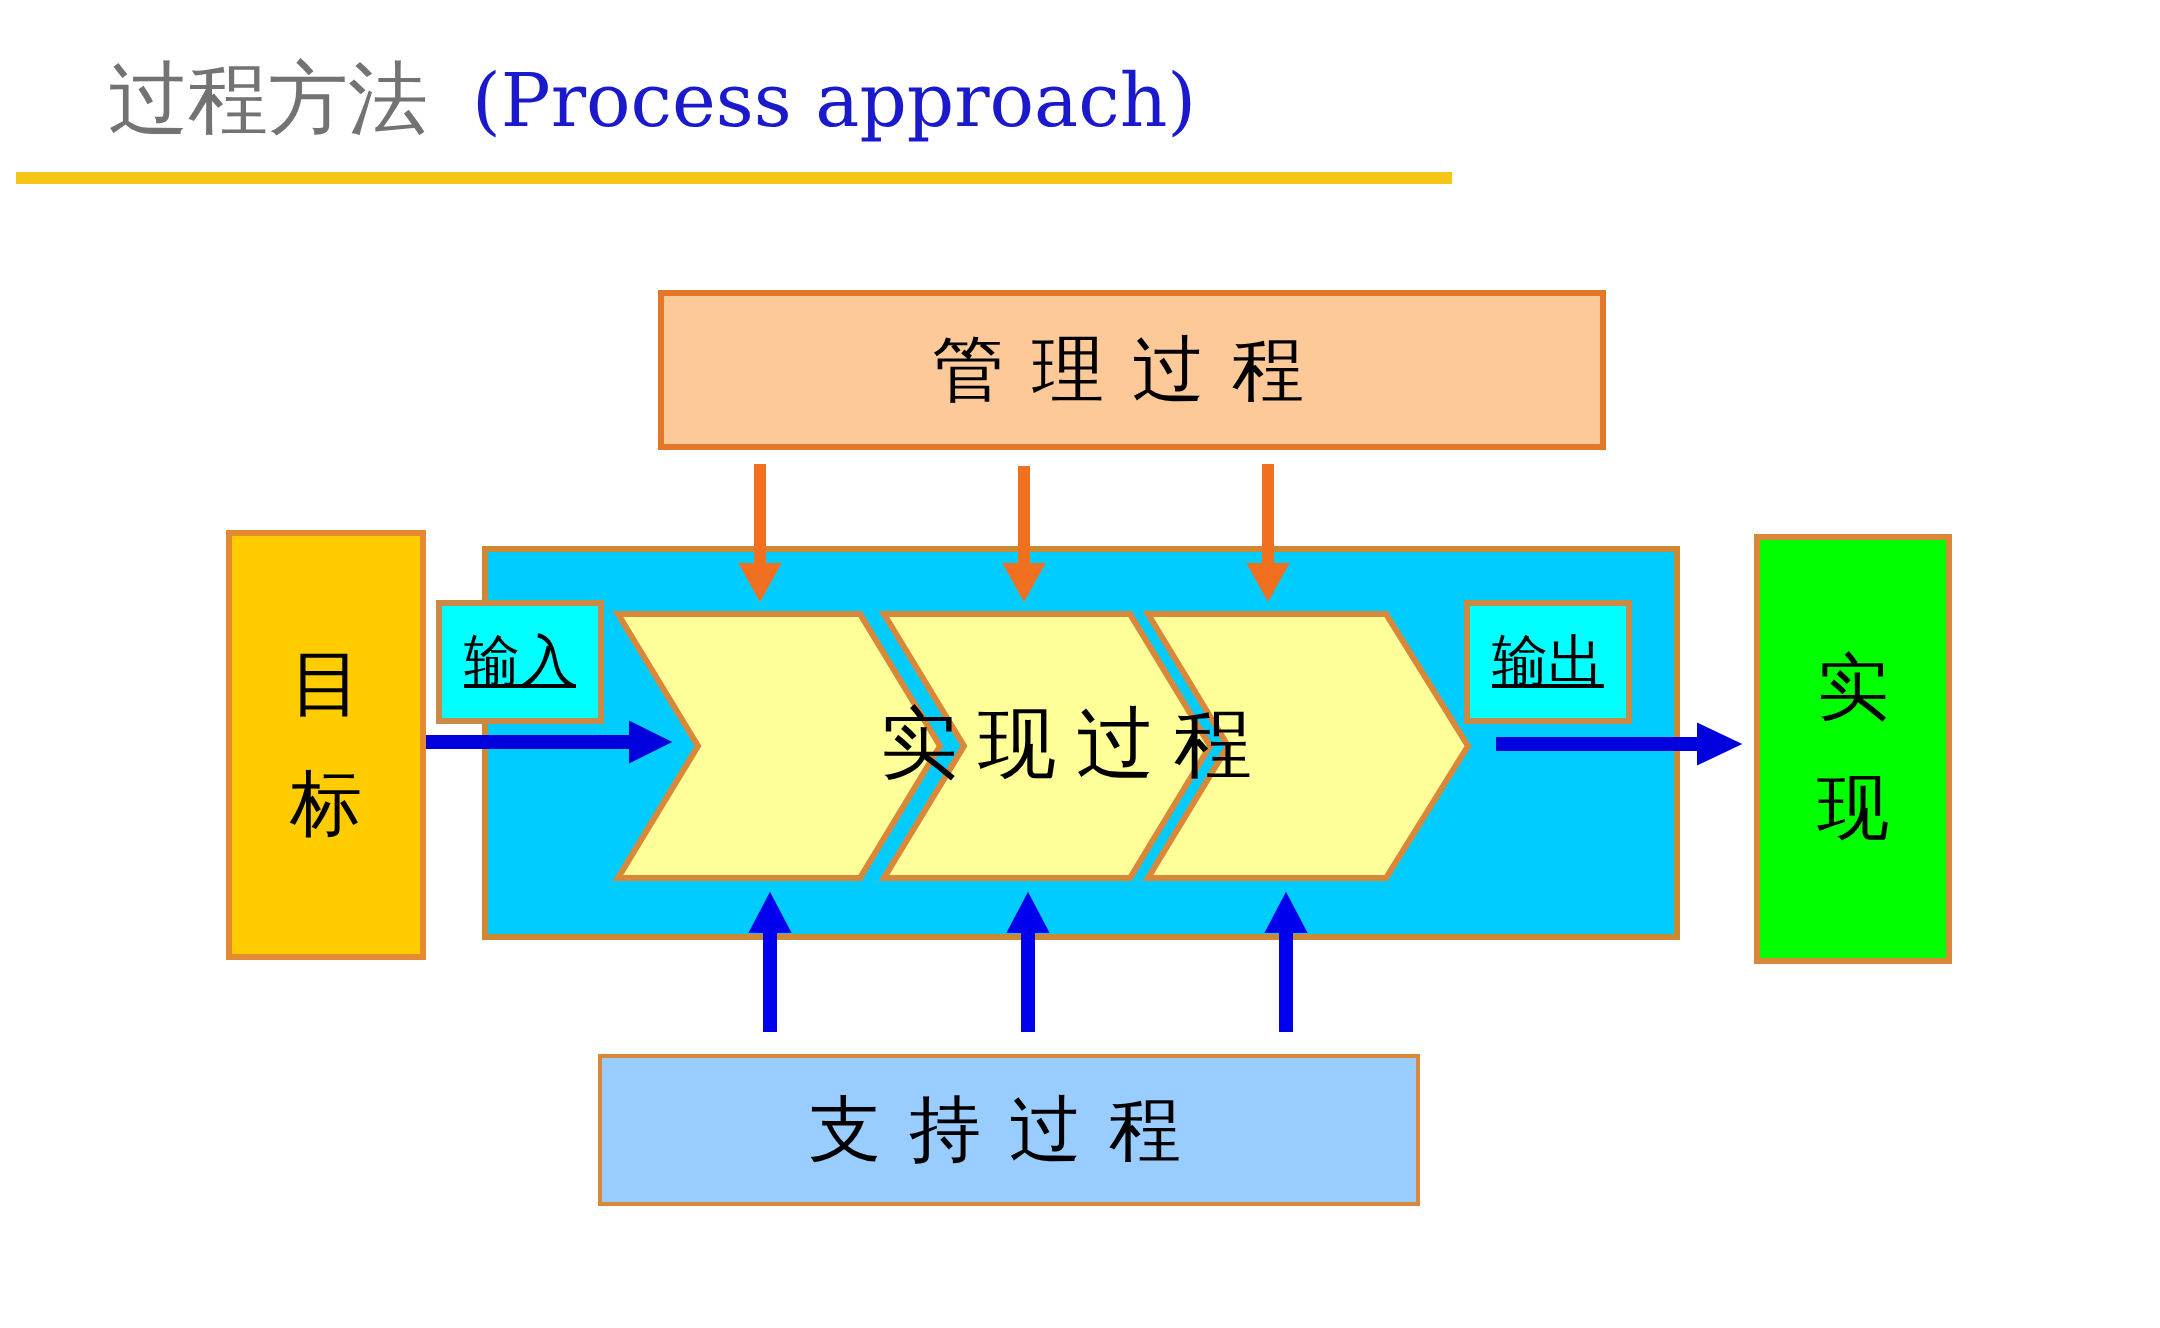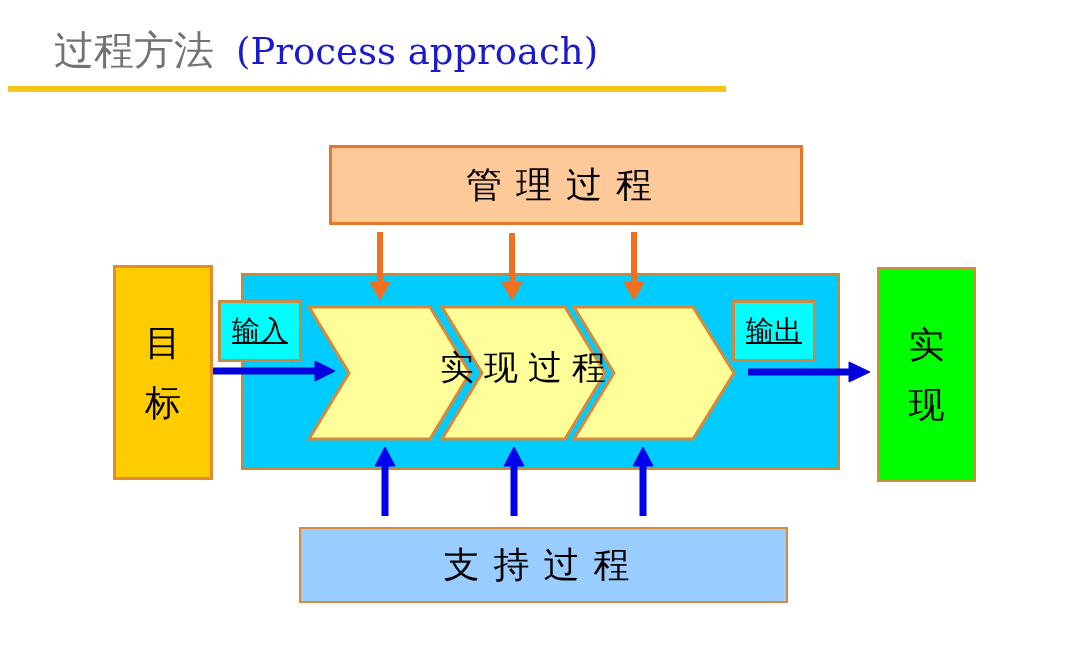--- a/index.html
+++ b/index.html
@@ -4,29 +4,29 @@
   <style>
     html, body { margin: 0; padding: 0; background: #ffffff; }
     body { width: 1080px; height: 664px; position: relative; overflow: hidden;
            font-family: "DejaVu Sans", sans-serif; }
     .title { position: absolute; left: 54px; top: 22px; font-size: 40px; line-height: 56px; white-space: nowrap; }
     .title .zh { color: #737373; font-family: "DejaVu Sans", sans-serif; }
     .title .en { color: #1a1acc; font-family: "DejaVu Serif", serif; font-size: 37px; margin-left: 22px; }
     .underline { position: absolute; left: 8px; top: 86px; width: 718px; height: 6px; background: #f5c518; }
     .box { position: absolute; box-sizing: border-box; display: flex; align-items: center; justify-content: center; color: #000; }
     .mgmt { left: 293px; top: 145px; width: 474px; height: 80px; background: #fdc998; border: 3px solid #e3772a; font-size: 36px; letter-spacing: 14px; margin-left: 36px; }
-    .support { left: 299px; top: 527px; width: 489px; height: 76px; background: #99ccff; border: 2px solid #d9883a; font-size: 36px; letter-spacing: 14px; }
+    .support { left: 299px; top: 527px; width: 411px; height: 76px; background: #99ccff; border: 2px solid #d9883a; font-size: 36px; letter-spacing: 14px; }
     .main { left: 241px; top: 273px; width: 599px; height: 197px; background: #00ccff; border: 3px solid #cc8833; }
     .goal { left: 113px; top: 265px; width: 100px; height: 215px; background: #ffcc00; border: 3px solid #e38a33; flex-direction: column; font-size: 36px; line-height: 60px; }
     .result { left: 877px; top: 267px; width: 99px; height: 215px; background: #00ff00; border: 3px solid #d9883a; flex-direction: column; font-size: 36px; line-height: 60px; }
     .tag { position: absolute; box-sizing: border-box; background: #00ffff; border: 3px solid #c98a45; font-size: 28px; display: flex; align-items: center; justify-content: center; text-decoration: underline; }
     .tag-in { left: 218px; top: 300px; width: 84px; height: 62px; }
     .tag-out { left: 732px; top: 300px; width: 84px; height: 62px; }
     svg.overlay { position: absolute; left: 0; top: 0; }
-    .proc-label { position: absolute; left: 440px; top: 345px; font-size: 34px; letter-spacing: 10px; white-space: nowrap; }
+    .proc-label { position: absolute; left: 440px; top: 345px; font-size: 39px; letter-spacing: 10px; white-space: nowrap; }
   </style>
 </head>
 <body>
 
 <div class="title">
   <span class="zh">过程方法</span><span class="en">(Process approach)</span>
 </div>
 <div class="underline"></div>
 
 <div class="box mgmt">

